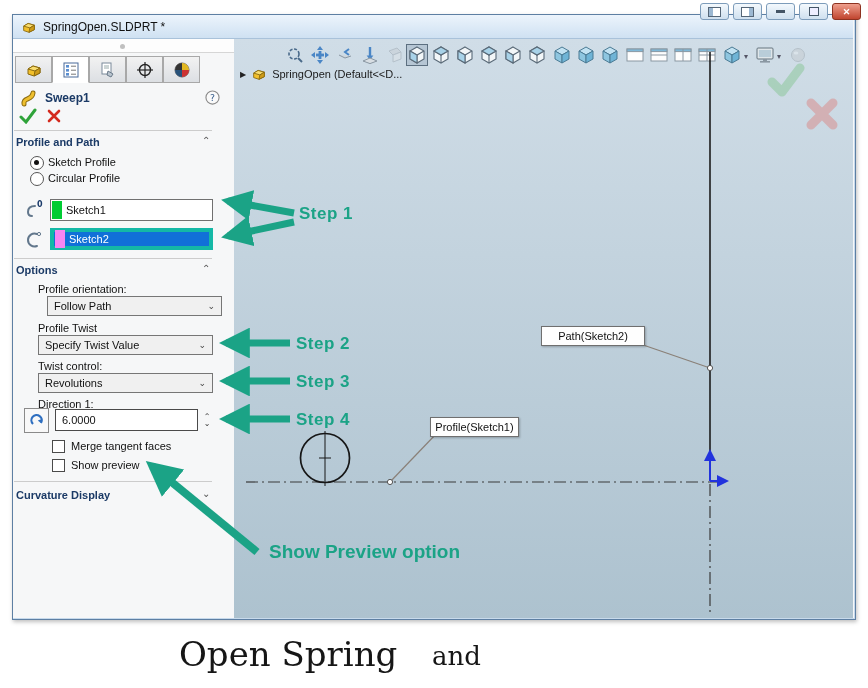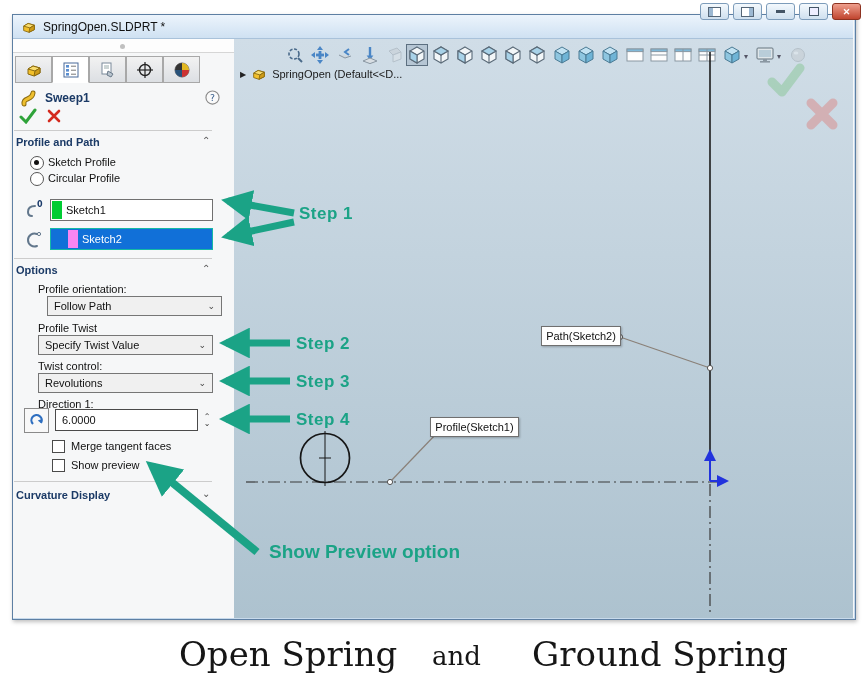--- a/index.html
+++ b/index.html
@@ -36,21 +36,21 @@
   .feat-title{font-size:12px;font-weight:bold;color:#1b3a66;}
   .sechdr{font-size:11px;font-weight:bold;color:#1b3a66;}
   .chev{position:absolute;font-size:10px;color:#555;}
   .lbl{position:absolute;font-size:11px;color:#111;}
   .radio{position:absolute;width:12px;height:12px;border-radius:50%;border:1px solid #555;background:#fff;}
   .radio.sel::after{content:"";position:absolute;left:2.5px;top:2.5px;width:5px;height:5px;border-radius:50%;background:#111;}
   .divider{position:absolute;left:14px;width:198px;height:1px;background:#cccccc;}
   .selfield{position:absolute;left:50px;width:163px;height:22px;box-sizing:border-box;border:1px solid #707070;
             background:#fff;display:flex;align-items:center;font-size:11px;color:#111;}
   .selfield .swatch{width:10px;height:18px;margin:0 4px 0 1px;}
-  .selfield.selected{background:#1170d8;border:1px solid #14b8a6;color:#fff;padding-left:16px;}
+  .selfield.selected{background:#1170d8;border:4px solid #14b8a6;color:#fff;}
   .dropdown{position:absolute;left:38px;width:175px;height:20px;box-sizing:border-box;border:1px solid #767676;
             background:#f0f0f0;display:flex;align-items:center;font-size:11px;color:#111;padding-left:6px;}
   .dropdown .dd-chev{margin-left:auto;margin-right:6px;font-size:9px;color:#444;}
   .numinput{position:absolute;left:55px;width:143px;height:22px;box-sizing:border-box;border:1px solid #4a4a4a;
             background:#fff;display:flex;align-items:center;font-size:11px;padding-left:6px;color:#111;}
   .spin{position:absolute;left:201px;width:12px;height:22px;display:flex;flex-direction:column;align-items:center;
         justify-content:center;font-size:8px;line-height:7px;color:#333;}
   .cbx{position:absolute;width:13px;height:13px;border:1px solid #4a4a4a;background:#fff;box-sizing:border-box;}
   .sqbtn{position:absolute;width:25px;height:25px;border:1px solid #8a8a8a;background:#f8f8f8;
          display:flex;align-items:center;justify-content:center;box-sizing:border-box;}
@@ -502,21 +502,21 @@
     <circle cx="620" cy="337" r="2.6" fill="#fff" stroke="#555"></circle>
     <circle cx="710" cy="368" r="2.6" fill="#fff" stroke="#555"></circle>
     <line x1="437" y1="433" x2="390" y2="482" stroke="#8a8078" stroke-width="1.2"></line>
     <circle cx="437" cy="429" r="2.6" fill="#fff" stroke="#555"></circle>
     <circle cx="390" cy="482" r="2.6" fill="#fff" stroke="#555"></circle>
 
     <line x1="710" y1="481" x2="710" y2="452" stroke="#2233dd" stroke-width="2" marker-end="url(#mkblue)"></line>
     <line x1="710" y1="481" x2="726" y2="481" stroke="#2233dd" stroke-width="2" marker-end="url(#mkblue)"></line>
   </svg>
 
-  <div class="callout" style="left:541px;top:326px;width:80px;">
+  <div class="callout" style="left:541px;top:326px;width:104px;">
     <span>Path(Sketch2)</span>
   </div>
   <div class="callout" style="left:430px;top:417px;width:89px;">
     <span>Profile(Sketch1)</span>
   </div>
 
   <svg class="abs overlay">
     <defs>
       <marker id="mkteal" markerWidth="4.4" markerHeight="4.4" refX="3.4" refY="2.2" orient="auto">
         <path d="M0,0 L4.4,2.2 L0,4.4 Z" fill="#1ba386"></path>
@@ -531,15 +531,14 @@
   </svg>
 
   <span class="stepnote" style="left:299px;top:204px;">Step 1</span>
   <span class="stepnote" style="left:296px;top:334px;">Step 2</span>
   <span class="stepnote" style="left:296px;top:372px;">Step 3</span>
   <span class="stepnote" style="left:296px;top:410px;">Step 4</span>
   <span class="bignote" style="left:269px;top:541px;">Show Preview option</span>
 
   <span class="caption" style="left:179px;top:634px;font-size:34px;">Open Spring</span>
   <span class="caption" style="left:432px;top:641px;font-size:26px;">and</span>
-  <span class="caption" style="left:532px;top:634px;font-size:34px;">Ground Spring</span>
 
 </div>
 
 </body></html>

